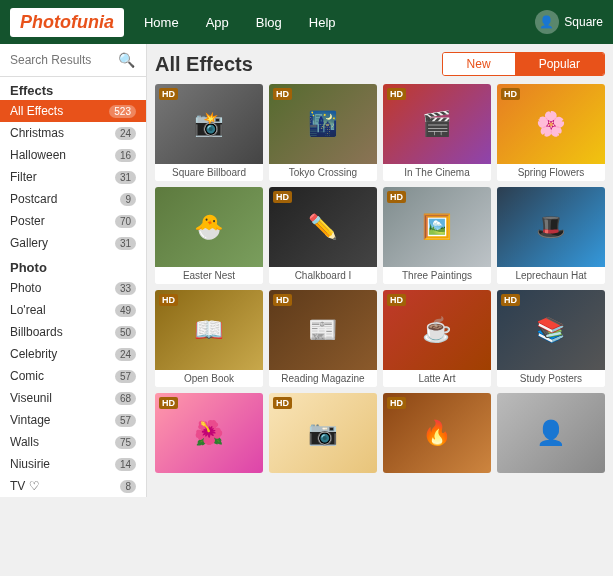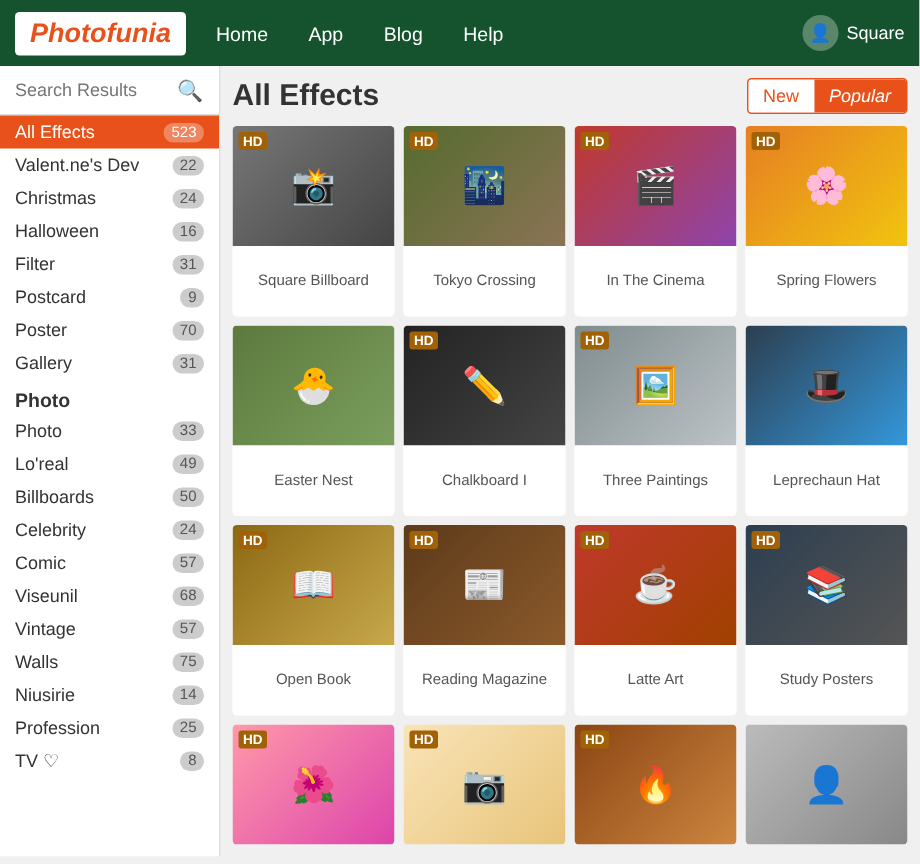--- a/index.html
+++ b/index.html
@@ -131,47 +131,47 @@
       font-weight: bold;
       color: #333;
     }
     .tabs {
       display: flex;
       border: 1px solid #e8521a;
       border-radius: 3px;
       overflow: hidden;
     }
     .tab {
-      padding: 4px 10px;
+      padding: 4px 24px;
       font-size: 12px;
       cursor: pointer;
       background: #e8521a;
       color: white;
     }
-    .tab.active { background: #e8521a; font-style: italic; }
+    .tab.active { background: #e8521a; }
     .tab:not(.active) { background: white; color: #e8521a; }
 
     
     .effects-grid {
       display: grid;
       grid-template-columns: repeat(4, 1fr);
       gap: 6px;
     }
     .effect-card {
       background: white;
       border-radius: 3px;
       overflow: hidden;
       cursor: pointer;
       position: relative;
     }
     .effect-name {
       text-align: center;
       font-size: 10px;
       color: #555;
-      padding: 18px 2px;
+      padding: 3px 2px;
       background: white;
     }
     .hd-badge {
       position: absolute;
       top: 4px;
       left: 4px;
       background: #a16207;
       color: white;
       font-size: 9px;
       font-weight: bold;
@@ -210,29 +210,26 @@
 </div>
 
 <div class="main">
 
   <div class="sidebar">
     <div class="search-bar">
       <input type="text" placeholder="Search Results" style="">
       <span class="search-icon">🔍</span>
     </div>
     <div id="sidebar-content">
+        <div class="sidebar-section-title">Effects</div>
         <div class="sidebar-item active">
           <span>All Effects</span>
           <span class="count">523</span>
         </div>
         <div class="sidebar-item">
-          <span>Valent.ne's Dev</span>
-          <span class="count">22</span>
-        </div>
-        <div class="sidebar-item">
           <span>Christmas</span>
           <span class="count">24</span>
         </div>
         <div class="sidebar-item">
           <span>Halloween</span>
           <span class="count">16</span>
         </div>
         <div class="sidebar-item">
           <span>Filter</span>
           <span class="count">31</span>
@@ -278,24 +275,20 @@
           <span>Vintage</span>
           <span class="count">57</span>
         </div>
         <div class="sidebar-item">
           <span>Walls</span>
           <span class="count">75</span>
         </div>
         <div class="sidebar-item">
           <span>Niusirie</span>
           <span class="count">14</span>
-        </div>
-        <div class="sidebar-item">
-          <span>Profession</span>
-          <span class="count">25</span>
         </div>
         <div class="sidebar-item">
           <span>TV ♡</span>
           <span class="count">8</span>
         </div>
       </div>
   </div>
 
   <div class="content">
     <div class="content-header">

